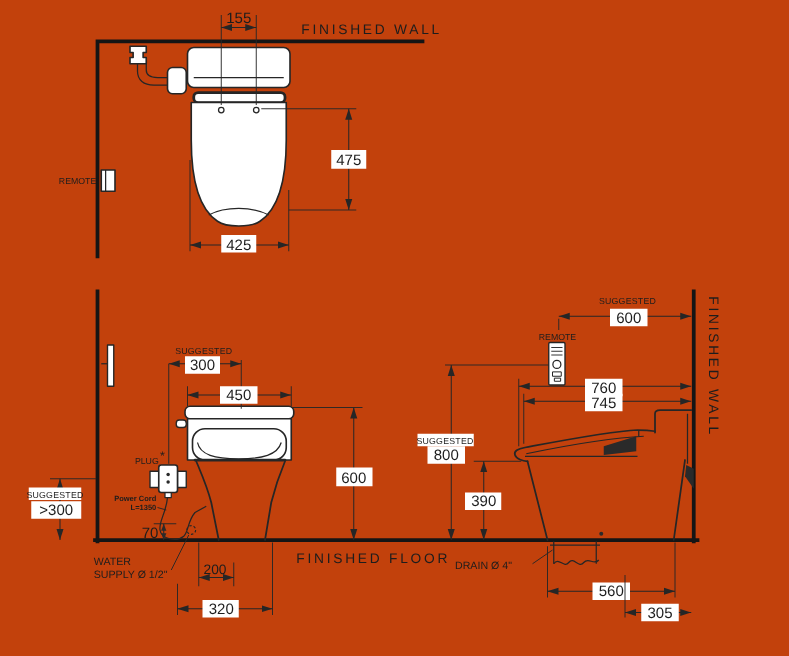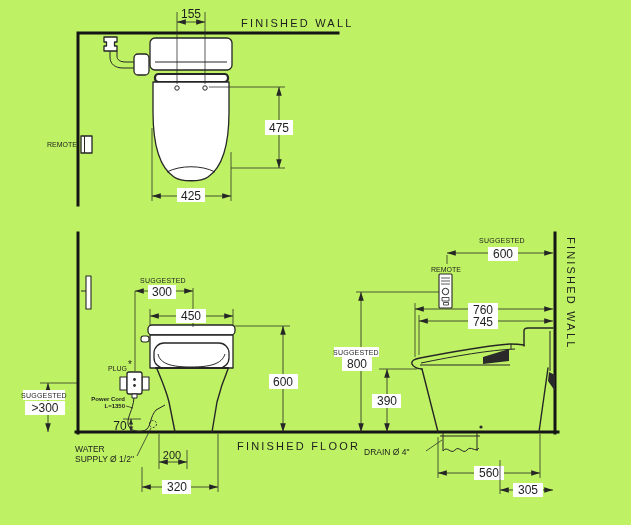--- a/index.html
+++ b/index.html
@@ -1,16 +1,16 @@
 <!DOCTYPE html>
 <html><head>
 <meta charset="utf-8">
 <style>
   html,body{margin:0;padding:0;background:#fff;}
-  .stage{position:relative;width:631px;height:525px;background:#bef264;overflow:hidden;
+  .stage{position:relative;width:631px;height:525px;background:#c2410c;overflow:hidden;
          font-family:"Liberation Sans", sans-serif;}
   svg text{font-family:"Liberation Sans", sans-serif;fill:#1d1d1d;}
   .wall{stroke:#151515;stroke-width:3;fill:none;stroke-linecap:square;}
   .obj{stroke:#262626;stroke-width:1.4;fill:none;stroke-linejoin:round;stroke-linecap:round;}
   .objt{stroke:#262626;stroke-width:1;fill:none;stroke-linejoin:round;}
   .objf{fill:#fff;stroke:#262626;stroke-width:1.3;stroke-linejoin:round;}
   .dark{fill:#2a2a2a;stroke:none;}
   .heavy{stroke:#262626;stroke-width:2.2;fill:none;stroke-linecap:round;}
   .dimline{stroke:#262626;stroke-width:.8;fill:none;
            marker-start:url(#arw);marker-end:url(#arw);}

